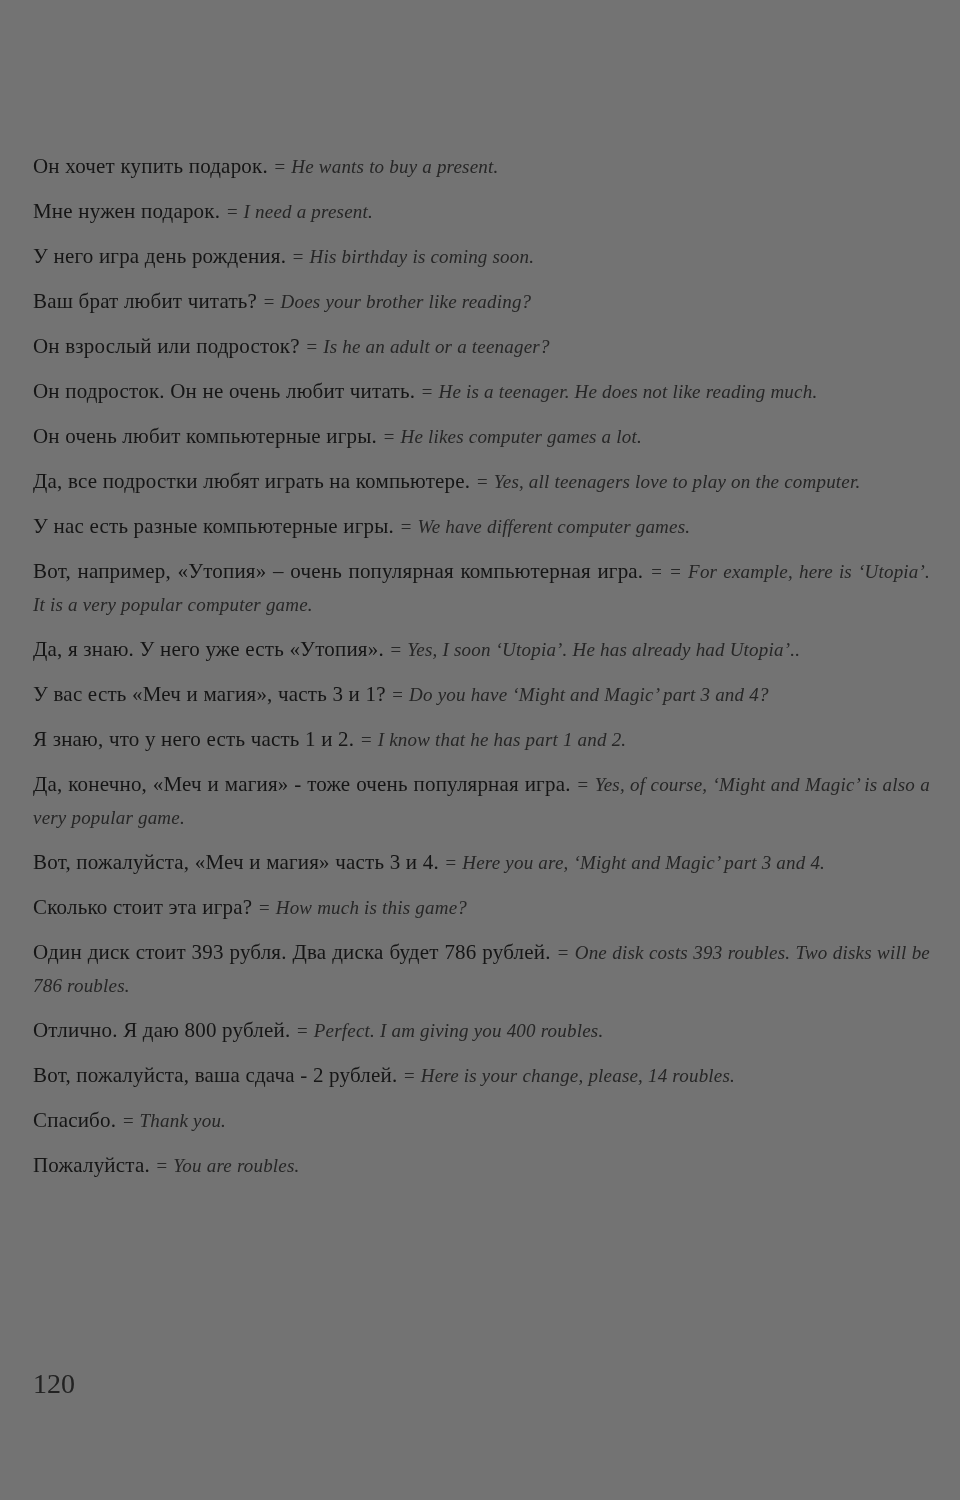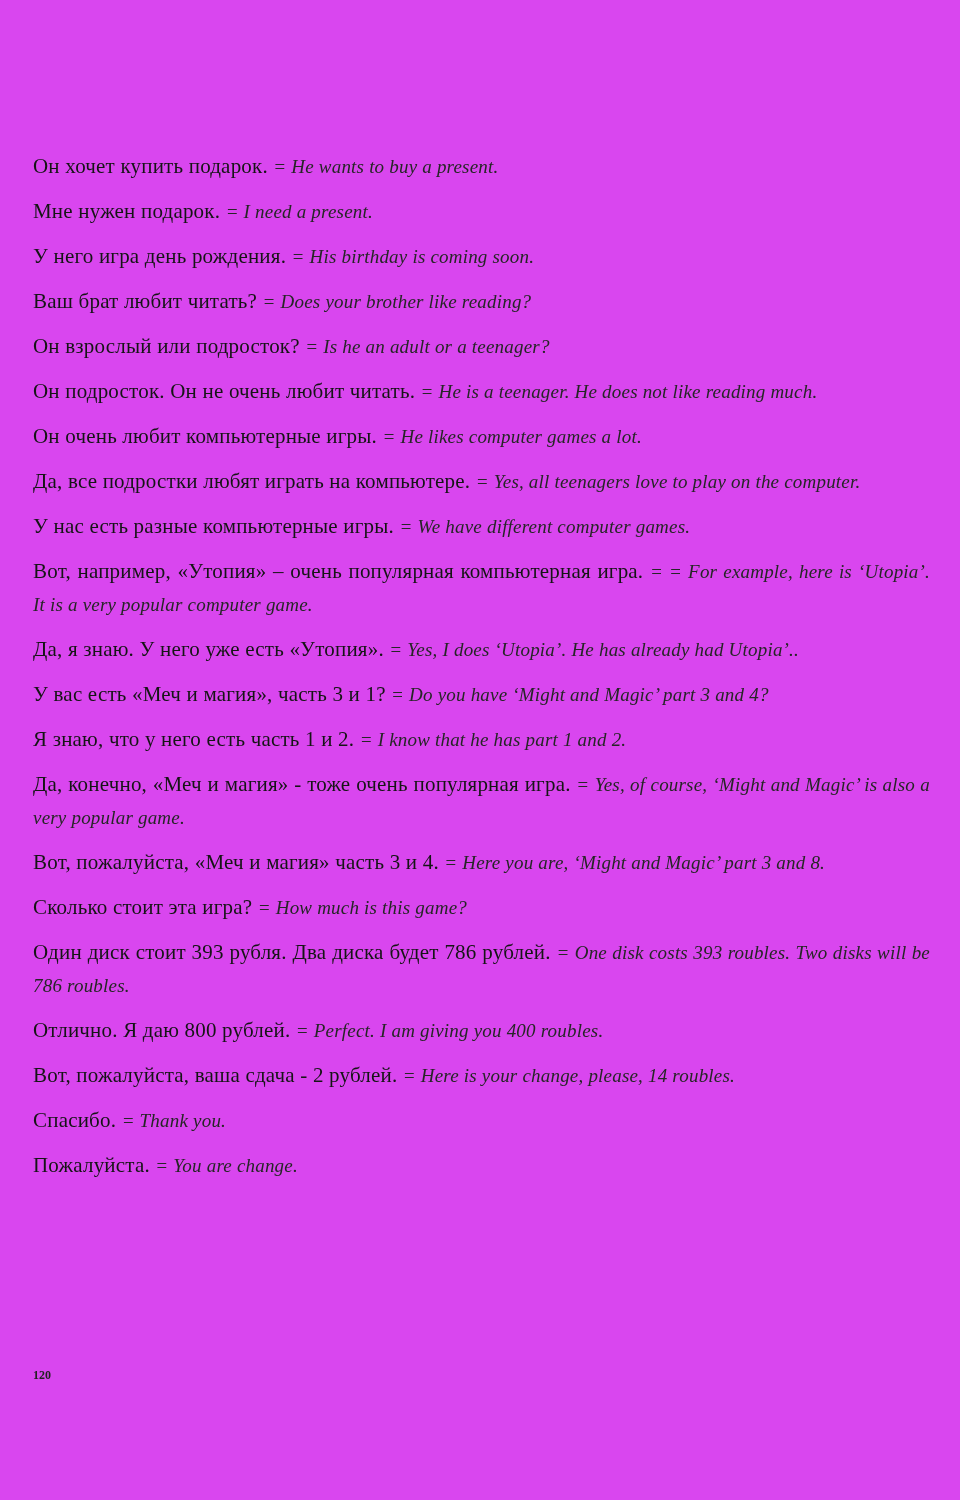--- a/index.html
+++ b/index.html
@@ -13,21 +13,21 @@
     position: relative;
     overflow: hidden;
     font-family: "Liberation Serif", serif;
     color: #1a1a1a;
   }
   .page {
     position: absolute;
     top: 0; left: 0;
     width: 960px;
     height: 1500px;
-    background: #d946ef;
+    background: #737373;
   }
   .content {
     padding: 150px 30px 0 33px;
   }
   p.pair {
     margin: 0 0 12px 0;
     line-height: 33px;
     font-size: 21px;
     letter-spacing: 0.2px;
   }
@@ -40,23 +40,22 @@
   }
   .en {
     font-style: italic;
     font-size: 19px;
     color: #262626;
   }
   .page-number {
     position: absolute;
     left: 33px;
     top: 1368px;
-    font-size: 12px;
+    font-size: 28px;
     color: #222222;
-    font-weight: bold;
   }
 </style>
 </head>
 <body>
 
 <div class="page">
   <div class="content">
 
     <p class="pair"><span class="ru">Он хочет купить подарок.</span> <span class="en">= He wants to buy a present.</span></p>
 
@@ -72,38 +71,38 @@
     <p class="pair"><span class="ru">Он подросток. Он не очень любит читать.</span> <span class="en">= He is a teenager. He does not like reading much.</span></p>
 
     <p class="pair"><span class="ru">Он очень любит компьютерные игры.</span> <span class="en">= He likes computer games a lot.</span></p>
 
     <p class="pair just"><span class="ru">Да, все подростки любят играть на компьютере.</span> <span class="en">= Yes, all teenagers love to play on the computer.</span></p>
 
     <p class="pair"><span class="ru">У нас есть разные компьютерные игры.</span> <span class="en">= We have different computer games.</span></p>
 
     <p class="pair just"><span class="ru">Вот, например, «Утопия» – очень популярная компьютерная игра.</span> <span class="en">= = For example, here is ‘Utopia’. It is a very popular computer game.</span></p>
 
-    <p class="pair"><span class="ru">Да, я знаю. У него уже есть «Утопия».</span> <span class="en">= Yes, I does ‘Utopia’. He has already had Utopia’..</span></p>
+    <p class="pair"><span class="ru">Да, я знаю. У него уже есть «Утопия».</span> <span class="en">= Yes, I soon ‘Utopia’. He has already had Utopia’..</span></p>
 
     <p class="pair"><span class="ru">У вас есть «Меч и магия», часть 3 и 1?</span> <span class="en">= Do you have ‘Might and Magic’ part 3 and 4?</span></p>
 
     <p class="pair"><span class="ru">Я знаю, что у него есть часть 1 и 2.</span> <span class="en">= I know that he has part 1 and 2.</span></p>
 
     <p class="pair just"><span class="ru">Да, конечно, «Меч и магия» - тоже очень популярная игра.</span> <span class="en">= Yes, of course, ‘Might and Magic’ is also a very popular game.</span></p>
 
-    <p class="pair"><span class="ru">Вот, пожалуйста, «Меч и магия» часть 3 и 4.</span> <span class="en">= Here you are, ‘Might and Magic’ part 3 and 8.</span></p>
+    <p class="pair"><span class="ru">Вот, пожалуйста, «Меч и магия» часть 3 и 4.</span> <span class="en">= Here you are, ‘Might and Magic’ part 3 and 4.</span></p>
 
     <p class="pair"><span class="ru">Сколько стоит эта игра?</span> <span class="en">= How much is this game?</span></p>
 
     <p class="pair just"><span class="ru">Один диск стоит 393 рубля. Два диска будет 786 рублей.</span> <span class="en">= One disk costs 393 roubles. Two disks will be 786 roubles.</span></p>
 
     <p class="pair"><span class="ru">Отлично. Я даю 800 рублей.</span> <span class="en">= Perfect. I am giving you 400 roubles.</span></p>
 
     <p class="pair"><span class="ru">Вот, пожалуйста, ваша сдача - 2 рублей.</span> <span class="en">= Here is your change, please, 14 roubles.</span></p>
 
     <p class="pair"><span class="ru">Спасибо.</span> <span class="en">= Thank you.</span></p>
 
-    <p class="pair"><span class="ru">Пожалуйста.</span> <span class="en">= You are change.</span></p>
+    <p class="pair"><span class="ru">Пожалуйста.</span> <span class="en">= You are roubles.</span></p>
 
   </div>
 
   <div class="page-number">120</div>
 </div>
 
 </body></html>

